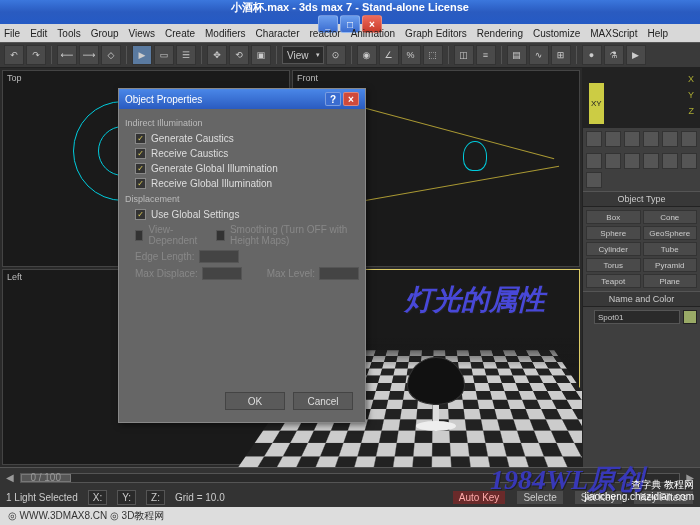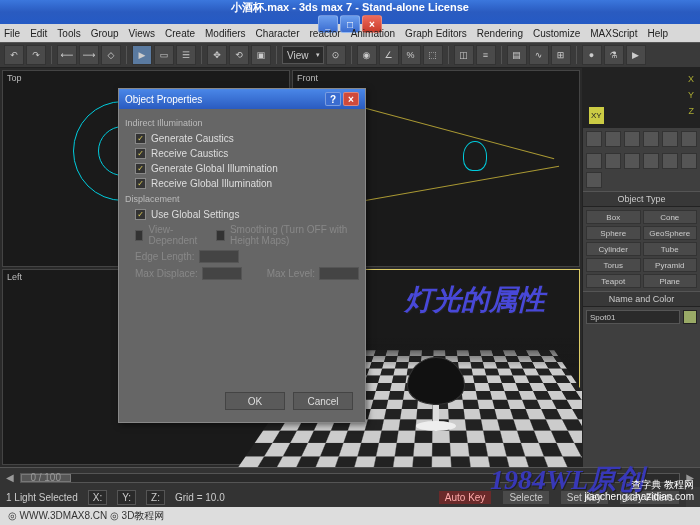--- a/index.html
+++ b/index.html
@@ -52,29 +52,29 @@
 
 .cmdpanel { position: absolute; top: 68px; right: 0; width: 118px; bottom: 58px; background: #3f3f3f; border-left: 1px solid #222; display: flex; flex-direction: column; }
 .axis-cube { height: 60px; background: #222; display: flex; flex-direction: column; align-items: center; justify-content: center; color: #aa3; position: relative; }
 .axis-cube .ax { position: absolute; right: 6px; font-size: 9px; }
 .cmd-icons { display: flex; flex-wrap: wrap; padding: 3px; gap: 3px; }
 .cmd-icons div { width: 16px; height: 16px; background: #555; border: 1px solid #333; }
 .cmd-dd { margin: 3px; }
 .cmd-section { color: #ccc; text-align: center; padding: 2px; border-top: 1px solid #555; border-bottom: 1px solid #222; background: #383838; font-size: 9px; }
 .cmd-grid { display: grid; grid-template-columns: 1fr 1fr; gap: 2px; padding: 3px; }
 .cmd-grid div { height: 14px; background: #4a4a4a; border: 1px solid #333; color: #ccc; display: flex; align-items: center; justify-content: center; font-size: 8px; }
-.name-row { display: flex; padding: 3px; gap: 3px; align-items: center; }
+.name-row { display: flex; padding: 3px; gap: 3px; align-items: center; margin-left: 8px; }
 .name-swatch { width: 14px; height: 14px; background: #9a6; border: 1px solid #222; }
 .name-field { flex: 1; height: 14px; background: #2a2a2a; border: 1px solid #555; color: #ccc; padding: 0 3px; display: flex; align-items: center; font-size: 8px; }
 
 
 .timeline { position: absolute; left: 0; right: 0; bottom: 38px; height: 20px; background: #333; border-top: 1px solid #555; display: flex; align-items: center; padding: 0 6px; color: #999; font-size: 8px; }
 .timeline .track { flex: 1; height: 10px; background: #2a2a2a; border: 1px solid #555; margin: 0 6px; position: relative; }
 .timeline .slider { position: absolute; left: 0; width: 50px; height: 100%; background: #555; border: 1px solid #777; display: flex; align-items: center; justify-content: center; }
-.statusbar { position: absolute; left: 0; right: 14px; bottom: 18px; height: 20px; background: #333; display: flex; align-items: center; padding: 0 6px; gap: 10px; color: #ccc; font-size: 9px; }
+.statusbar { position: absolute; left: 0; right: 0; bottom: 18px; height: 20px; background: #333; display: flex; align-items: center; padding: 0 6px; gap: 10px; color: #ccc; font-size: 9px; }
 .statusbar .field { background: #2a2a2a; border: 1px solid #555; padding: 1px 4px; }
 .statusbar .btn { background: #4a4a4a; border: 1px solid #333; padding: 1px 6px; }
 .statusbar .btn.red { background: #6a2a2a; color: #faa; }
 .bottombar { position: absolute; left: 0; right: 0; bottom: 0; height: 18px; background: #ddd; display: flex; align-items: center; padding: 0 6px; color: #333; font-size: 9px; gap: 8px; }
 
 
 .dialog { position: absolute; left: 118px; top: 88px; width: 248px; background: #666; border: 1px solid #888; box-shadow: 2px 2px 6px rgba(0,0,0,0.5); }
 .dlg-title { height: 20px; background: linear-gradient(to bottom, #4a87e8, #2a5bc0); color: #fff; display: flex; align-items: center; padding: 0 6px; font-size: 11px; }
 .dlg-title .sp { flex: 1; }
 .dlg-title .q, .dlg-title .x { width: 16px; height: 14px; display: flex; align-items: center; justify-content: center; border-radius: 2px; margin-left: 2px; font-weight: bold; }
@@ -193,21 +193,21 @@
         <div class="foot"></div>
     </div>
   </div>
 </div>
 
 <div class="cmdpanel">
   <div class="axis-cube">
     <div class="ax" style="top:6px">X</div>
     <div class="ax" style="top:22px">Y</div>
     <div class="ax" style="top:38px">Z</div>
-    <div style="position:absolute;left:6px;bottom:4px;background:#cc4;color:#222;padding:4px 2px;font-size:8px">XY</div>
+    <div style="position:absolute;left:6px;bottom:4px;background:#cc4;color:#222;padding:16px 2px;font-size:8px">XY</div>
   </div>
   <div class="cmd-icons">
     <div></div>
     <div></div>
     <div></div>
     <div></div>
     <div></div>
     <div></div>
   </div>
   <div class="cmd-icons">

